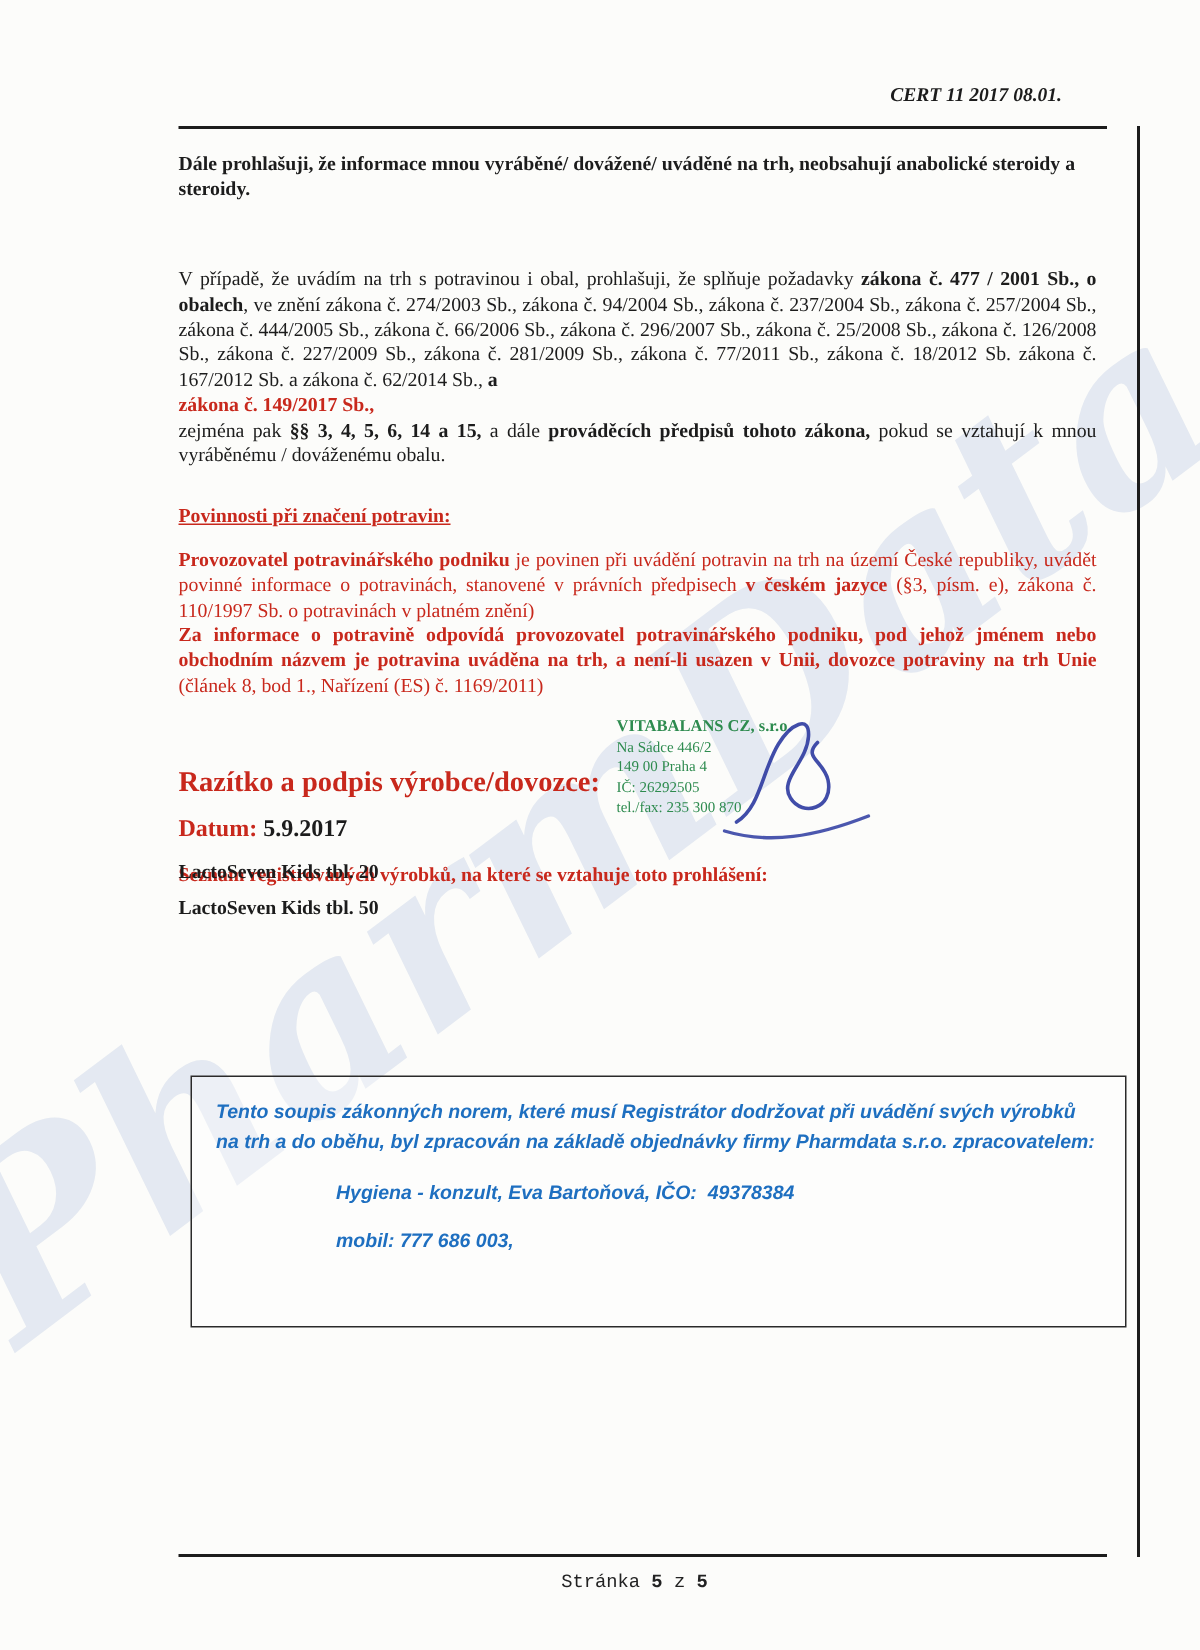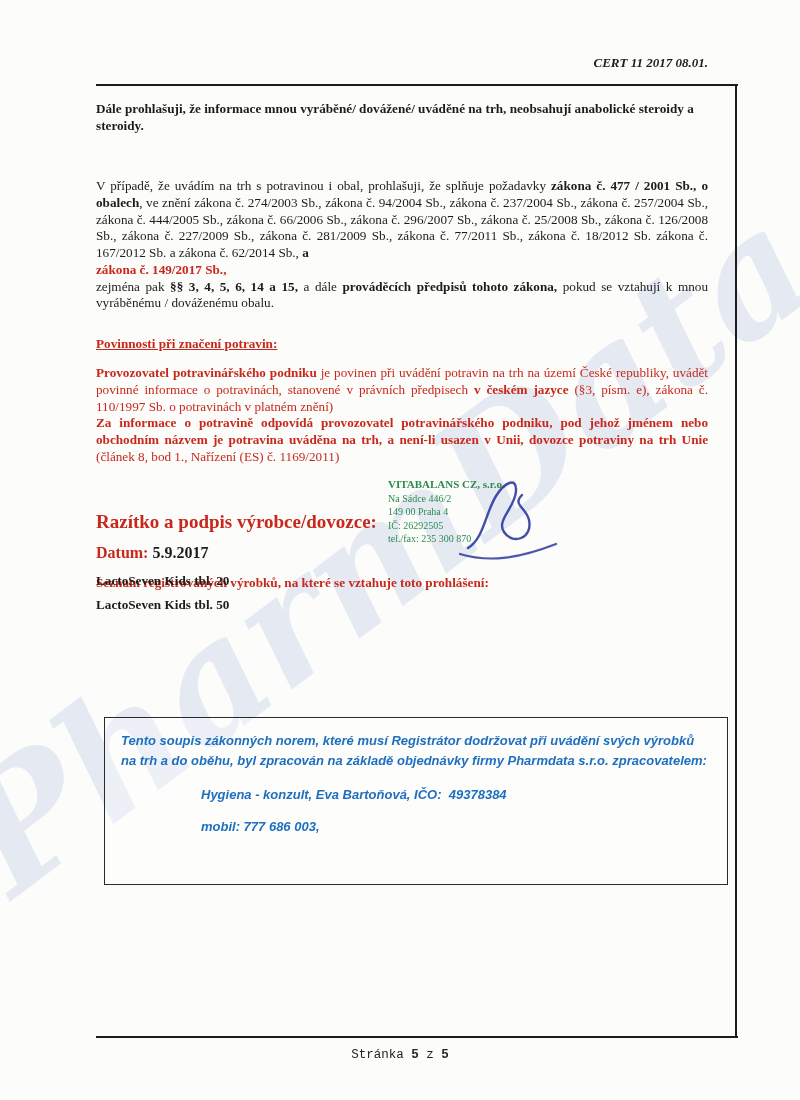--- a/index.html
+++ b/index.html
@@ -15,21 +15,21 @@
     font-family:"Liberation Serif", serif;
     overflow:hidden;
   }
   .watermark{
     position:absolute;top:50%;left:48%;
     transform:translate(-50%,-50%) rotate(-37deg);
     font-family:"DejaVu Serif", serif;font-style:italic;font-weight:bold;
     font-size:160px;color:rgba(115,145,200,0.17);
     white-space:nowrap;pointer-events:none;z-index:1;
   }
-  .layer{position:absolute;inset:0;z-index:2;}
+  .layer{position:absolute;inset:0;z-index:2;margin-left:23px;}
   .header-right{position:absolute;top:55px;right:92px;font-style:italic;font-weight:bold;font-size:13px;}
   .rule{position:absolute;left:96px;right:62px;height:2px;background:var(--ink);}
   .rule-top{top:84px;}
   .rule-bottom{top:1036px;}
   .rule-vert{position:absolute;top:84px;left:735px;width:2px;height:954px;background:var(--ink);}
   .col{position:absolute;left:96px;width:612px;margin:0;font-size:13.2px;line-height:1.27;}
   .para1{top:101px;font-weight:bold;}
   .para2{top:178px;text-align:justify;font-family:Liberation Serif, serif;}
   .heading-red{top:336px;color:var(--red);font-weight:bold;text-decoration:underline;}
   .redblock{top:365px;text-align:justify;}

